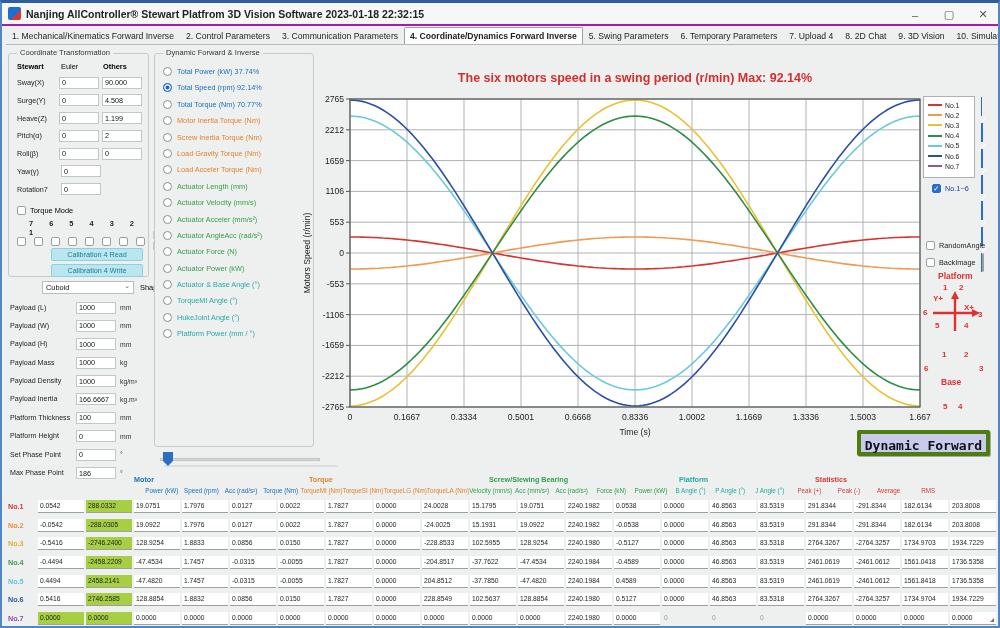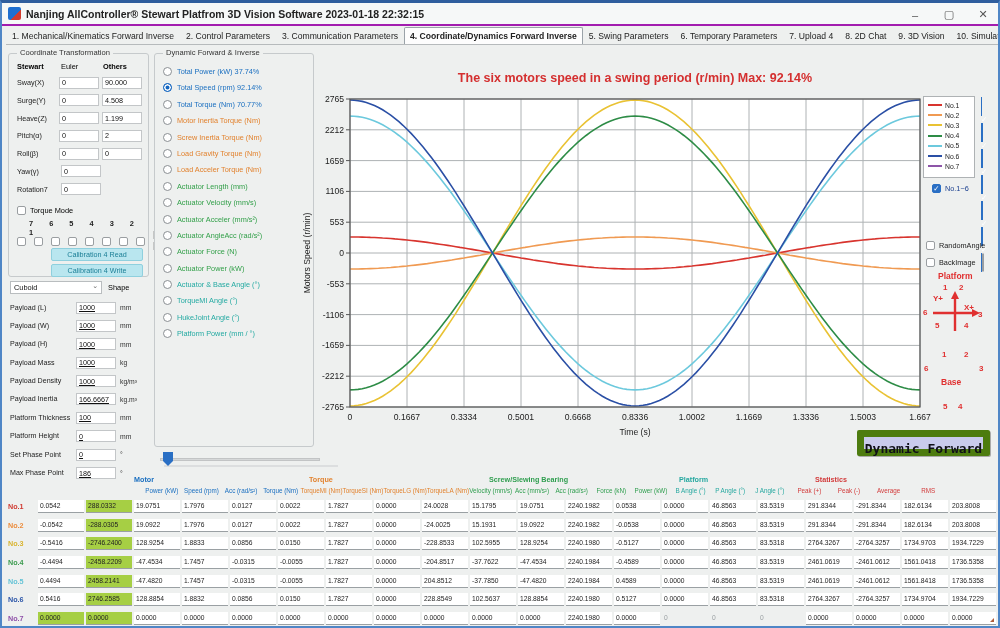--- a/index.html
+++ b/index.html
@@ -24,27 +24,27 @@
   .coord-rows { position:absolute; left:8px; top:22px; width:128px; }
   .crow { display:flex; align-items:center; height:13px; margin-bottom:4.8px; }
   .crow .lbl { width:44px; font-size:7.2px; color:#222; }
   .crow input { width:40px; height:12px; font-size:7.2px; border:1px solid #c3c6c8; background:#fff; padding:0 2px; margin-right:3px; color:#111; }
   .tq-row { position:absolute; left:8px; top:152px; display:flex; align-items:center; gap:4px; font-size:7.4px; }
   .bit-nums { position:absolute; left:20px; top:165px; font-size:7.4px; letter-spacing:7px; font-weight:bold; color:#222; }
   .bit-row { position:absolute; left:8px; top:176px; display:flex; align-items:center; gap:8px; font-size:10px; }
   .cal-btn { position:absolute; left:42px; width:92px; height:13px; background:#b9e6ef; border:1px solid #8fd0de; color:#1b7f96; font-size:7.2px; text-align:center; line-height:12px; border-radius:2px; }
   
   .shape-row { position:absolute; left:8px; top:278px; display:flex; align-items:center; }
-  .dropdown { width:92px; height:13px; background:#fff; border:1px solid #b9bdbf; font-size:7.4px; padding:1px 3px; position:relative; color:#111; }
+  .dropdown { width:92px; height:13px; background:#fff; border:1px solid #b9bdbf; font-size:7.4px; padding:1px 3px; position:relative; color:#111;margin-left:32px; }
   .dropdown .chev { position:absolute; right:3px; top:0px; font-size:7px; color:#666; }
   .shape-row .unit { font-size:7.4px; margin-left:6px; }
   .payload { position:absolute; left:8px; top:298px; width:140px; }
   .prow { display:flex; align-items:center; height:13px; margin-bottom:5.4px; }
   .prow .lbl { width:66px; font-size:7.1px; color:#222; }
-  .prow input { width:40px; height:12px; font-size:7.2px; border:1px solid #c3c6c8; background:#fff; padding:0 2px; color:#111;text-decoration:underline; }
+  .prow input { width:40px; height:12px; font-size:7.2px; border:1px solid #c3c6c8; background:#fff; padding:0 2px; color:#111; }
   .prow .unit { font-size:6.8px; margin-left:4px; color:#333; }
   
   .dyn { left:152px; top:50px; width:160px; height:394px; }
   .radio-list { position:absolute; left:8px; top:12px; }
   .ritem { display:flex; align-items:center; height:11px; margin-bottom:5.4px; gap:5px; }
   .radio { width:9px; height:9px; border:1px solid #8a8f93; border-radius:50%; background:#fff; flex:none; }
   .radio.sel { background:#1566c0; border:1px solid #1566c0; box-shadow:inset 0 0 0 1.5px #fff; }
   .ritem span { font-size:7.3px; white-space:nowrap; }
   .c-blue{color:#1a6fc0;} .c-orange{color:#e2822e;} .c-green{color:#33a04a;} .c-teal{color:#24aaa2;}
   
@@ -63,21 +63,21 @@
   .legend-checks { position:absolute; left:979px; top:95px; }
   .legend-checks .cb { margin-bottom:2.6px; }
   .cb { width:9px; height:9px; border:1px solid #9a9ea1; border-radius:2px; background:#fff; flex:none; }
   .cb.on { background:#2a6fc4; border-color:#2a6fc4; }
   .cb.on::after { content:"✓"; display:block; color:#fff; font-size:7.5px; line-height:9px; text-align:center; margin-top:-1px; }
   .grp-check { position:absolute; left:930px; top:181px; display:flex; align-items:center; gap:4px; font-size:7.3px; color:#1a3f8f; }
   .ra-check { position:absolute; left:924px; display:flex; align-items:center; gap:4px; font-size:7.3px; color:#222; }
   .diag-num { position:absolute; font-size:8px; font-weight:bold; color:#e03030; }
   .diag-title { position:absolute; font-size:8.5px; font-weight:bold; color:#e03030; }
   
-  .dyn-btn { position:absolute; left:855px; width:133px; height:26px; background:#c9cbec; border:7px solid #4d7c0f; border-radius:2px; font-family:"DejaVu Sans Mono","Liberation Mono",monospace; font-weight:bold; font-size:13px; color:#101018; text-align:center; line-height:24px; box-shadow:1px 1px 0 #aaa; }
+  .dyn-btn { position:absolute; left:855px; width:133px; height:26px; background:#c9cbec; border:4px solid #4d7c0f; border-radius:2px; font-family:"DejaVu Sans Mono","Liberation Mono",monospace; font-weight:bold; font-size:13px; color:#101018; text-align:center; line-height:24px; box-shadow:1px 1px 0 #aaa; }
   
   .tbl-groups { position:absolute; top:472px; left:0; width:100%; height:10px; }
   .tbl-groups span { position:absolute; font-size:7.2px; font-weight:bold; }
   .tbl-cols { position:absolute; top:484px; left:140px; width:806px; display:flex; }
   .tbl-cols span { flex:1; font-size:6.3px; text-align:center; white-space:nowrap; overflow:visible; }
   .tbl-rows { position:absolute; top:497px; left:6px; width:990px; }
   .trow { display:flex; align-items:center; height:13px; margin-bottom:5.7px; }
   .trow .rlbl { width:30px; font-size:7.2px; font-weight:bold; }
   .tcell { flex:1; height:13px; background:#fff; border-bottom:1.5px solid #9aa0a3; font-size:6.7px; color:#222; padding:2px 0 0 2px; margin-right:2.5px; white-space:nowrap; overflow:hidden; }
   .tcell.hl { background:#a6cf44; }

